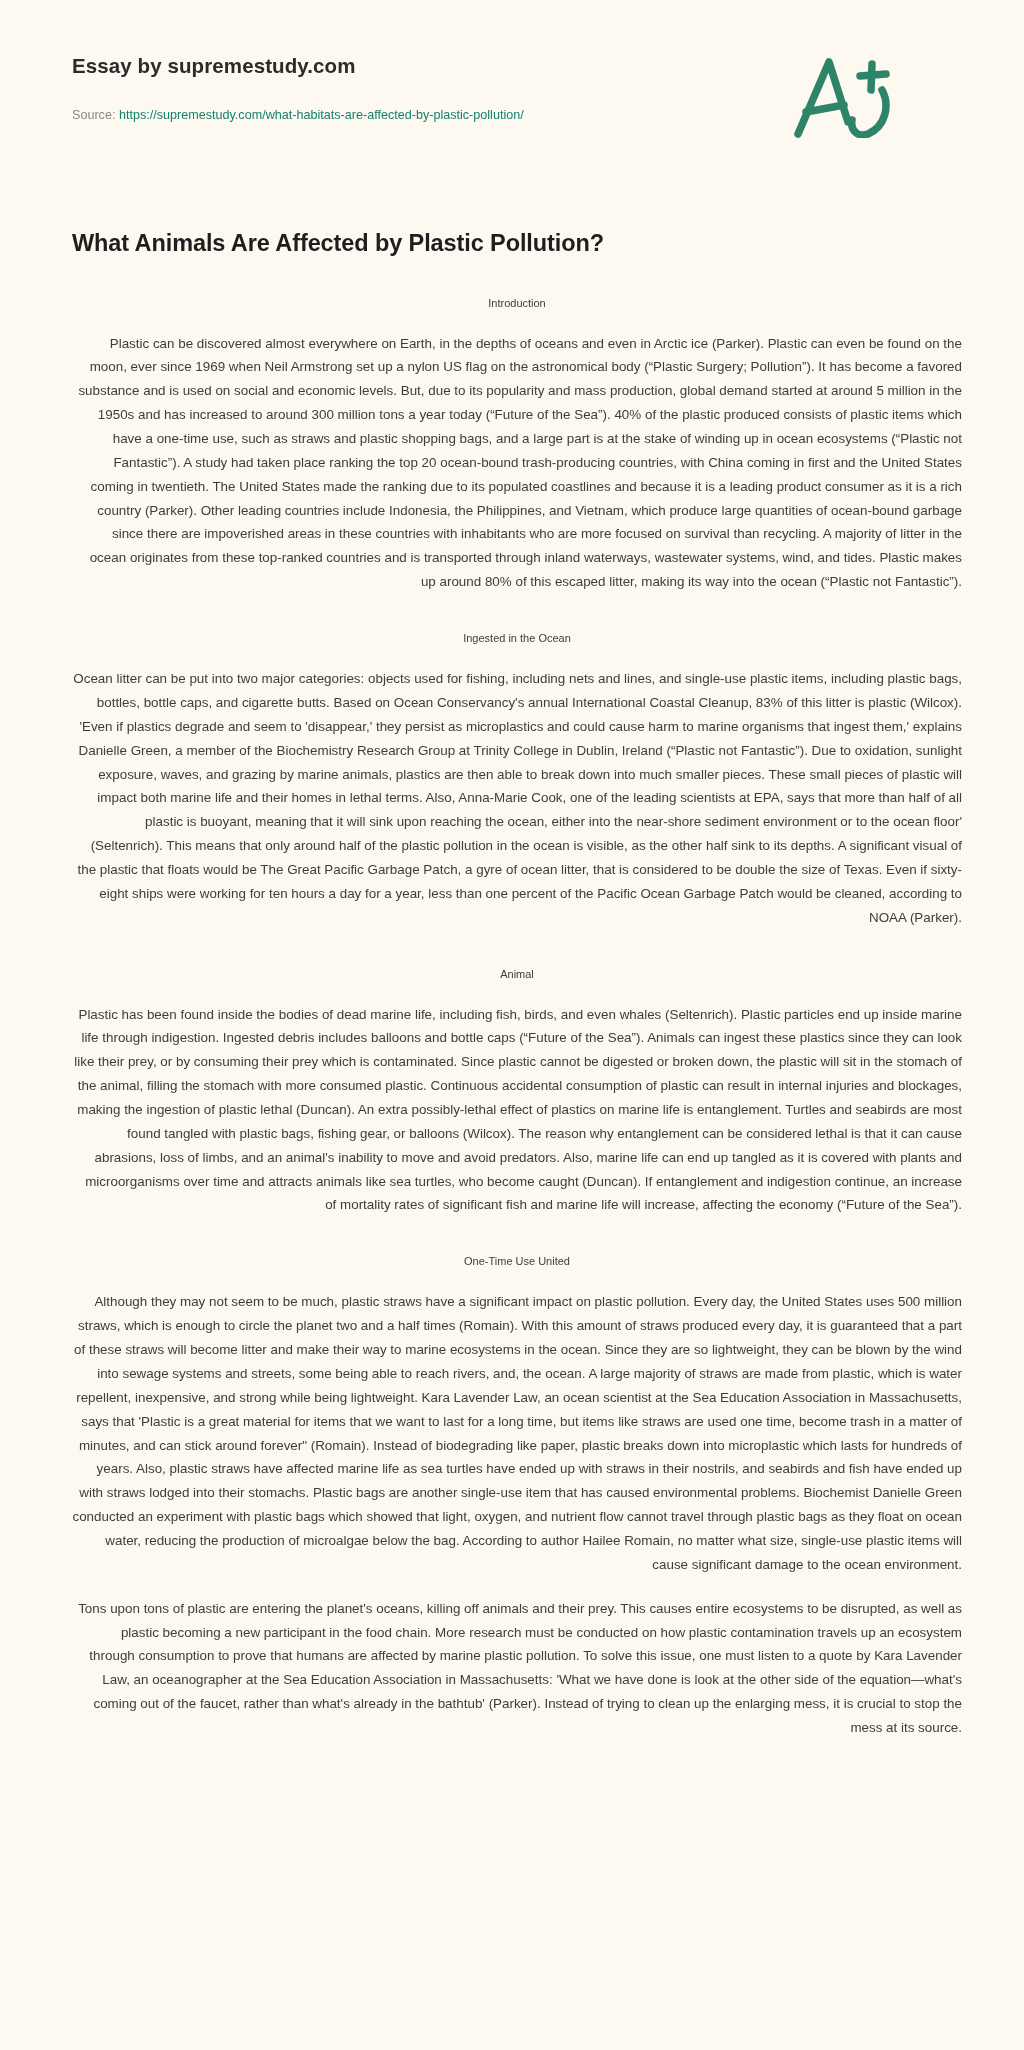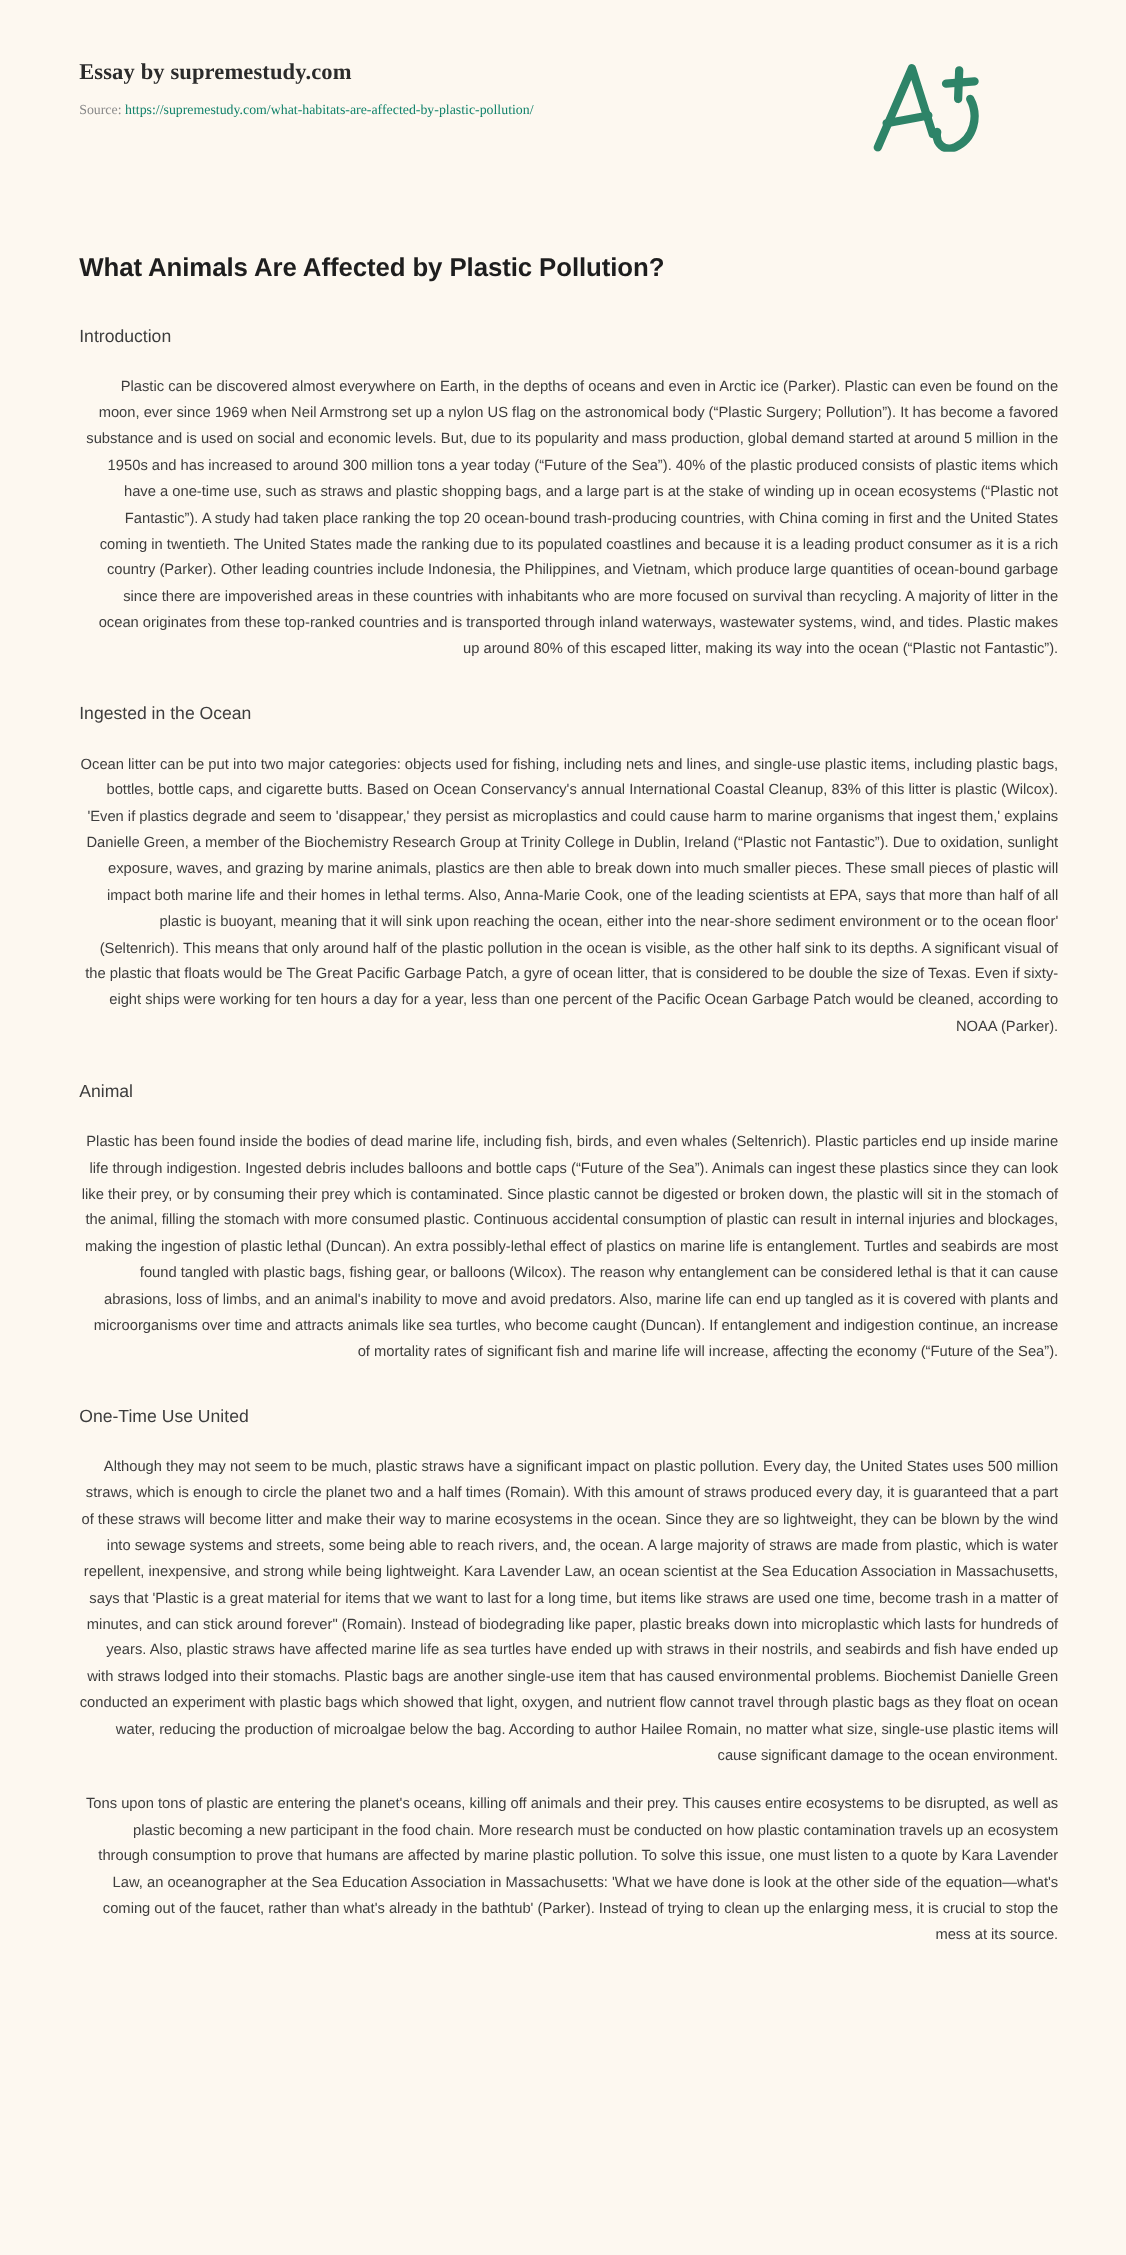--- a/index.html
+++ b/index.html
@@ -22,36 +22,35 @@
     box-sizing: border-box;
     padding: 0;
     position: relative;
   }
   
   .masthead {
     padding: 52px 60px 0 72px;
     display: flex;
     align-items: flex-start;
     justify-content: space-between;
-    font-family: Liberation Serif, serif;
   }
   .masthead-left {
     flex: 1 1 auto;
     padding-top: 2px;
   }
   .brand-title {
     font-size: 20.5px;
     font-weight: bold;
     color: #2b2b2b;
     letter-spacing: 0.1px;
     line-height: 1.2;
     margin: 0;
   }
   .source-line {
-    margin-top: 13px;
+    margin-top: 28px;
     font-size: 12.6px;
     color: #8a8a8a;
     line-height: 1.4;
     white-space: nowrap;
   }
   .source-label {
     color: #8a8a8a;
   }
   .source-url {
     color: #12826b;
@@ -77,26 +76,27 @@
   .doc-title {
     font-size: 23.5px;
     font-weight: bold;
     color: #1e1e1e;
     line-height: 1.3;
     margin: 0;
     padding-top: 88px;
     letter-spacing: -0.1px;
   }
   .section-heading {
-    font-size: 16px;
+    font-size: 11px;
     color: #3d3d3d;
     line-height: 1.55;
     margin: 0;
     padding-top: 36px;
     font-weight: normal;
+    text-align: center;
   }
   .para {
     font-size: 13.4px;
     color: #3d3d3d;
     line-height: 1.78;
     margin: 0;
     padding-top: 22px;
     text-align: right;
   }
   .para.first-after-heading {

